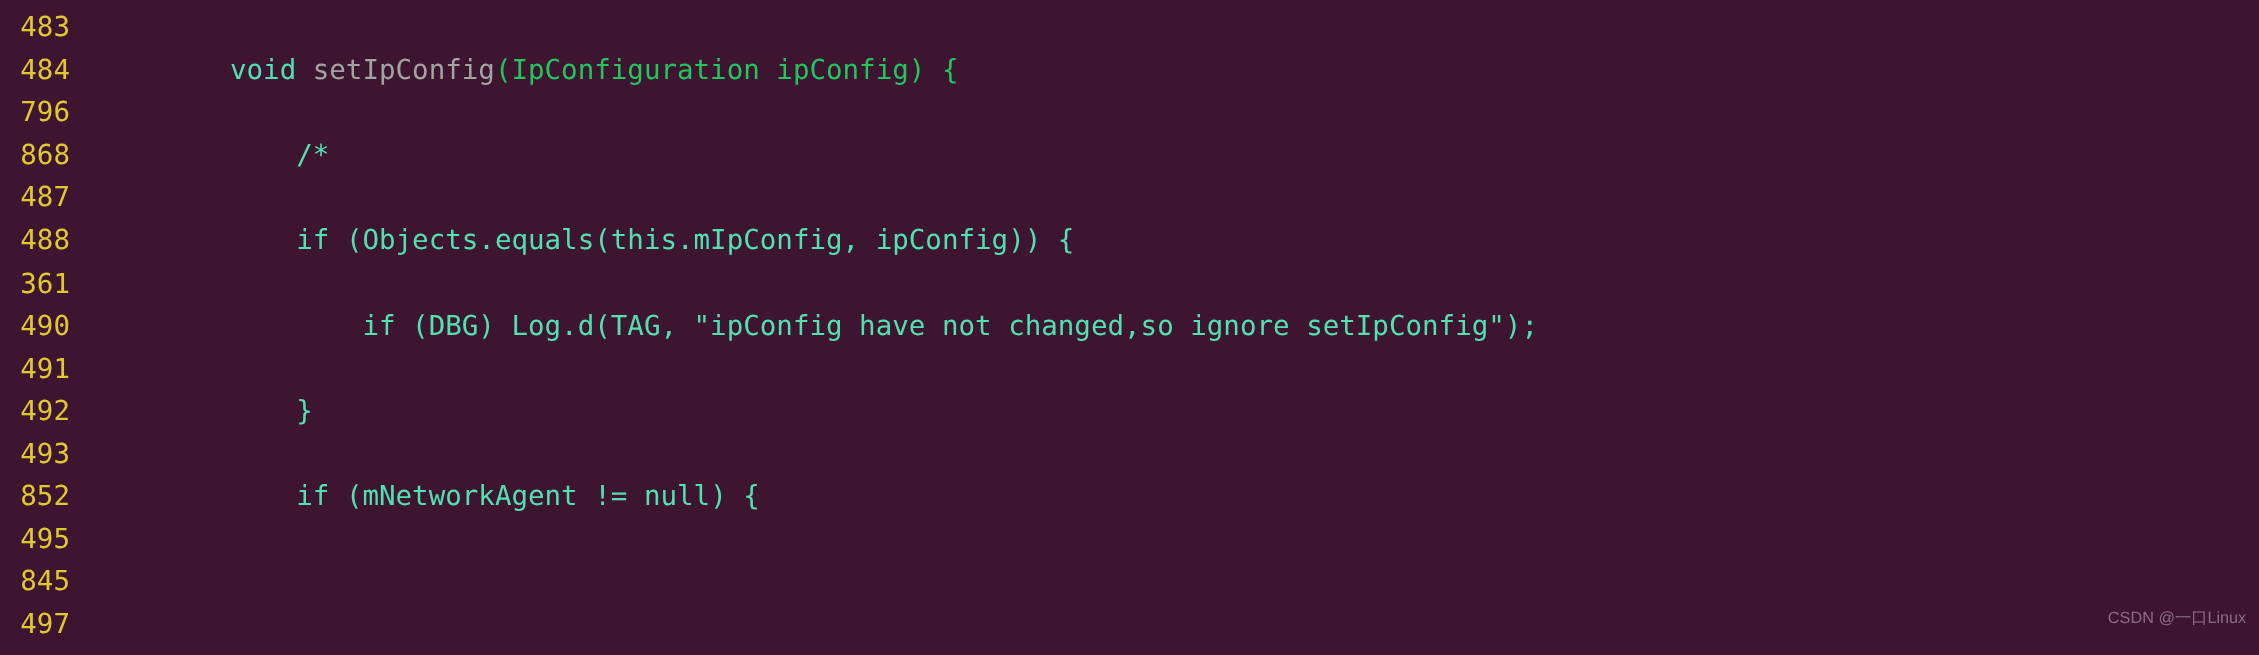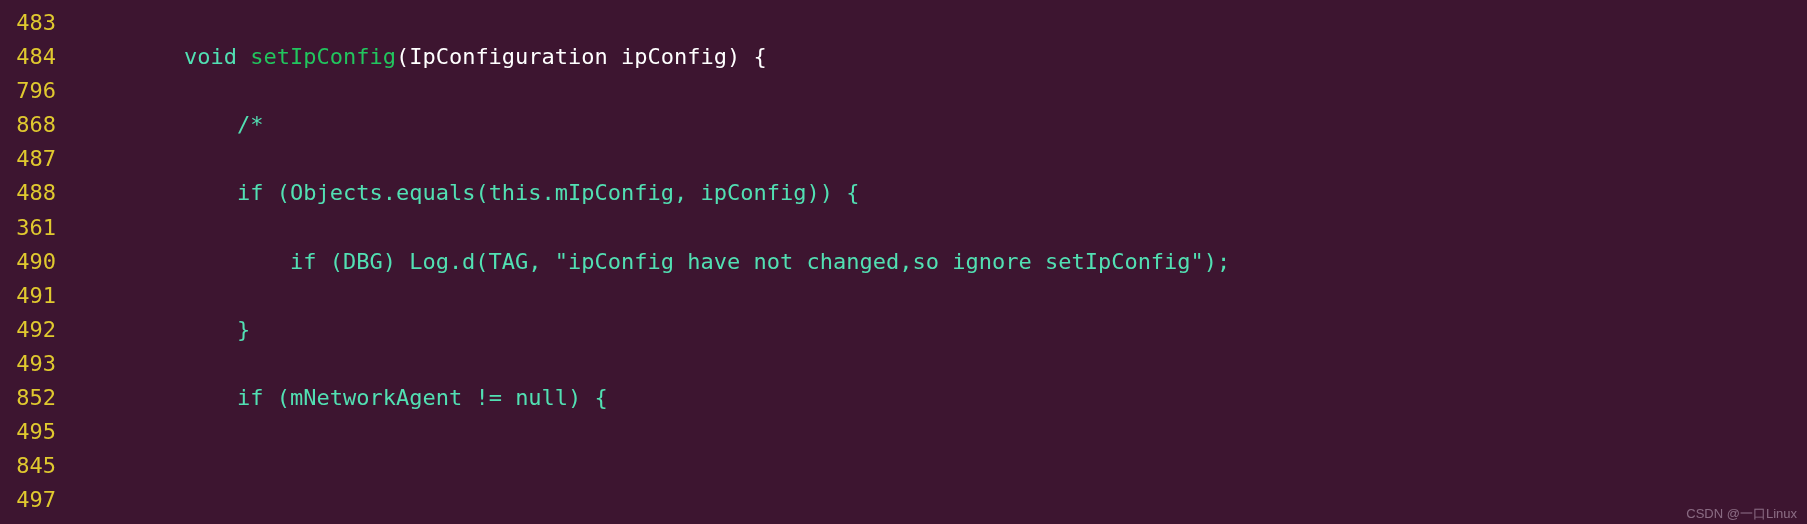--- a/index.html
+++ b/index.html
@@ -23,27 +23,27 @@
     color: #e0c92f;
     text-align: right;
     padding-right: 22px;
     min-width: 56px;
     user-select: none;
   }
   .code {
     white-space: pre;
   }
   .kw-void     { color: #52e0b3; margin-top: 22px; }
-  .identifier  { color: #22c55e; text-align: right; }
-  .plain       { color: #ffffff; }
+  .identifier  { color: #a3a3a3; text-align: right; }
+  .plain       { color: #22c55e; }
   .comment     { color: #52e0b3; }
   .watermark {
     position: absolute;
     right: 10px;
-    bottom: 0;
+    bottom: 20px;
     font-size: 13px;
     color: rgba(230,210,230,0.45);
     font-family: sans-serif;
   }
 </style>
 </head>
 <body>
 
 <div class="editor">
   <div class="gutter">

